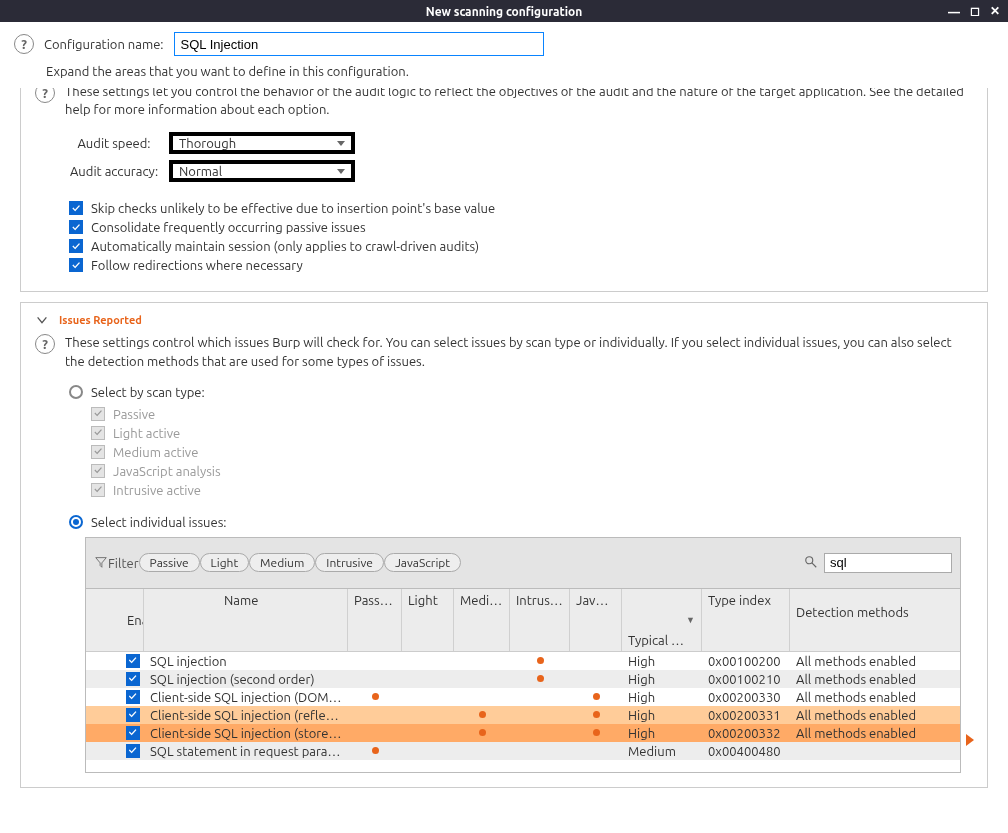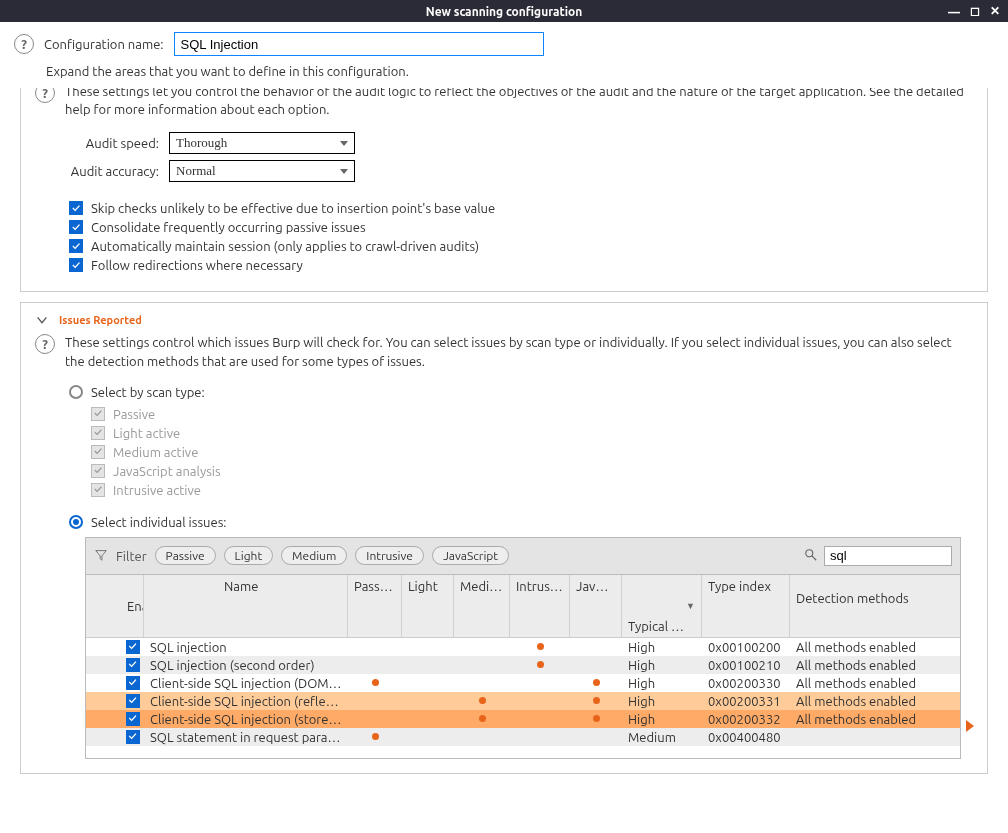--- a/index.html
+++ b/index.html
@@ -15,39 +15,39 @@
 .panel { border: 1px solid #ccc; margin: 0 20px 10px 20px; padding: 0 14px 14px 14px; background: #fff; }
 .panel-top-cut { border-top: none; }
 .section-header { display: flex; align-items: center; gap: 10px; padding: 10px 0 4px 0; }
 .section-title { color: #e8641b; font-weight: bold; font-size: 11px; }
 .chevron-down { width: 14px; height: 14px; }
 .chevron-down svg { width: 14px; height: 14px; }
 .section-desc { display: flex; gap: 10px; padding: 2px 0 10px 0; align-items: flex-start; }
 .section-desc .help-icon { margin-top: 1px; }
 .section-desc-text { flex: 1; line-height: 1.4; font-size: 13px; }
 .form-line { display: flex; align-items: center; gap: 10px; margin: 4px 0 6px 34px; }
-.form-label { width: 90px; text-align: right; font-size: 13px; }
-.select-box { width: 186px; height: 22px; border: 1px solid #000000; padding: 0 22px 0 6px; font-size: 13px; display: flex; align-items: center; position: relative; background: #fff; font-family: Liberation Serif, serif; }
+.form-label { width: 90px; text-align: center; font-size: 13px; }
+.select-box { width: 186px; height: 22px; border: 4px solid #000000; padding: 0 22px 0 6px; font-size: 13px; display: flex; align-items: center; position: relative; background: #fff; }
 .select-box::after { content: ""; position: absolute; right: 6px; top: 50%; margin-top: -2px; border-left: 4px solid transparent; border-right: 4px solid transparent; border-top: 5px solid #666; }
 .checkbox-row { display: flex; align-items: center; gap: 8px; margin: 5px 0 5px 34px; }
 .checkbox-row.sub { margin-left: 56px; }
 .cb { width: 14px; height: 14px; border: 1px solid #888; background: #fff; display: flex; align-items: center; justify-content: center; flex-shrink: 0; }
 .cb.checked { background: #0a66d1; border-color: #0a66d1; }
 .cb.checked::after { content: "✓"; color: #fff; font-size: 11px; font-weight: bold; line-height: 1; }
 .cb.disabled { background: #eee; border-color: #bbb; }
 .cb.disabled.checked { background: #e4e4e4; }
 .cb.disabled.checked::after { content: "✓"; color: #999; font-size: 11px; font-weight: bold; line-height: 1; }
 .cb-label { font-size: 13px; }
 .cb-label.disabled { color: #999; }
 .radio-row { display: flex; align-items: center; gap: 8px; margin: 5px 0 8px 34px; }
 .radio { width: 14px; height: 14px; border: 2px solid #888; border-radius: 50%; display: flex; align-items: center; justify-content: center; flex-shrink: 0; }
 .radio.selected { border-color: #0a66d1; }
 .radio.selected::after { content: ""; width: 6px; height: 6px; background: #0a66d1; border-radius: 50%; }
 .spacer10 { height: 8px; }
-.filter-bar { background: #e4e4e4; border: 1px solid #bbb; border-bottom: none; display: flex; align-items: center; padding: 8px 8px; gap: 8px; margin: 6px 0 0 50px; width: 876px; }
+.filter-bar { background: #e4e4e4; border: 1px solid #bbb; border-bottom: none; display: flex; align-items: center; padding: 15px 8px; margin: 6px 0 0 50px; width: 876px; }
 .filter-icon svg { width: 14px; height: 14px; }
 .filter-label { color: #555; font-size: 13px; }
 .pill { border: 1px solid #aaa; background: #eee; border-radius: 11px; padding: 2px 10px; font-size: 12px; color: #333; cursor: pointer; }
 .search-wrap { margin-left: auto; display: flex; align-items: center; gap: 6px; }
 .search-icon svg { width: 14px; height: 14px; }
 .search-input { width: 128px; height: 20px; border: 1px solid #aaa; padding: 1px 5px; font-size: 13px; }
 .table-wrap { margin: 0 0 0 50px; width: 876px; border: 1px solid #bbb; position: relative; }
 .thead-row { display: flex; background: #ececec; border-bottom: 1px solid #ccc; font-size: 13px; }
 .th, .td { padding: 4px 6px; border-right: none; overflow: hidden; white-space: nowrap; text-overflow: ellipsis; }
 .thead-row .th { border-right: 1px solid #d0d0d0; }

